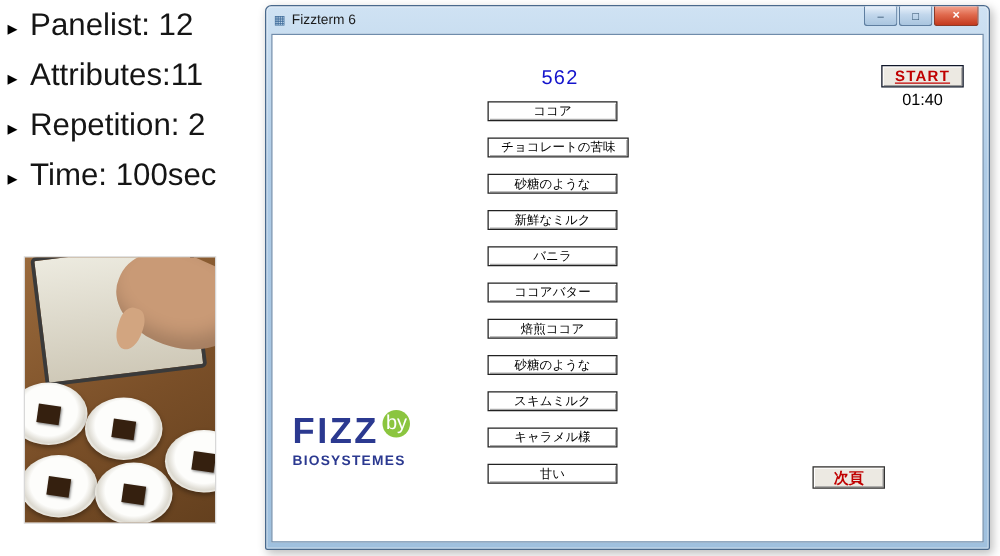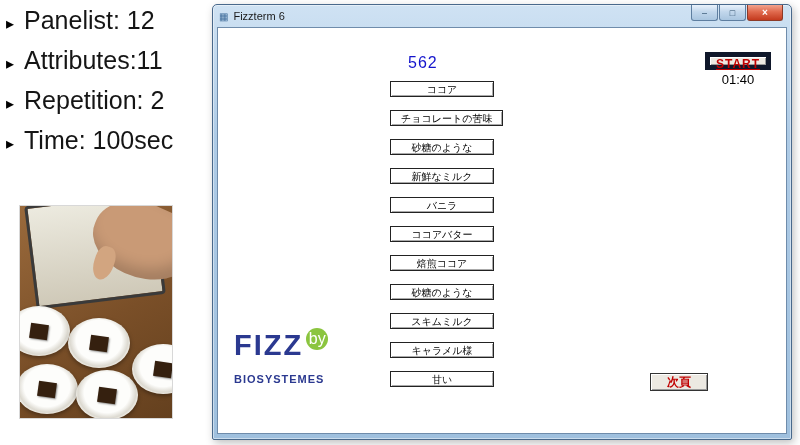--- a/index.html
+++ b/index.html
@@ -44,25 +44,25 @@
   .wbtn { width:25px; height:15px; display:flex; align-items:center; justify-content:center;
           font-size:9px; border:1px solid #5e7ea0; border-top:none; border-radius:0 0 3px 3px;
           background:linear-gradient(#eaf2fb,#c2d7ec 45%,#a9c5df); color:#2a4a68; cursor:pointer; }
   .wbtn + .wbtn { margin-left:1px; }
   .wbtn.close { width:34px; background:linear-gradient(#f3a38e,#e06a4e 45%,#c43a1e);
                 color:#fff; border-color:#8c3a28; font-size:10px; font-weight:bold; }
 
   .client { position:absolute; left:4px; right:4px; top:22px; bottom:5px; background:#ffffff;
             border:1px solid #6f8cab; }
 
-  .sample-code { position:absolute; left:190px; top:26px; width:80px; 
+  .sample-code { position:absolute; left:190px; top:26px; width:80px; text-align:center;
                  color:#1414cc; font-size:16px; letter-spacing:1px; }
 
   .start-btn { position:absolute; left:487px; top:24px; width:66px; height:18px;
-               background:#ece9e2; border:5px solid #0f172a;
+               background:#ece9e2; border:1px solid #0f172a;
                box-shadow:inset 1px 1px 0 #fff, inset -1px -1px 0 #999;
                color:#c00000; font-weight:bold; font-size:12px; letter-spacing:1px;
                text-decoration:underline; padding:0; cursor:pointer;
                font-family:"Liberation Sans", sans-serif; }
   .timer { position:absolute; left:487px; top:44px; width:66px; text-align:center;
            font-size:13px; color:#000; }
 
   .attr-col { position:absolute; left:172px; top:53px; width:220px;
               display:flex; flex-direction:column; align-items:flex-start; gap:13px; }
   .attr-btn { height:16px; min-width:104px; padding:0 10px; background:#ffffff;
@@ -76,21 +76,21 @@
               color:#c00000; font-weight:bold; font-size:12px; padding:0; cursor:pointer;
               font-family:"DejaVu Sans", sans-serif; }
 
   .logo { position:absolute; left:16px; top:293px; }
   .logo-row { display:flex; align-items:flex-start;margin-top:10px; }
   .logo-fizz { font-size:29px; font-weight:bold; color:#2b3990; letter-spacing:2px;
                line-height:29px; }
   .logo-by { width:22px; height:22px; border-radius:50%; background:#8bc53f; color:#fff;
              font-size:16px; display:flex; align-items:center; justify-content:center;
              margin-left:3px; margin-top:-3px; }
-  .logo-bio { font-size:11px; font-weight:bold; color:#2b3990; letter-spacing:1px; margin-top:13px; }
+  .logo-bio { font-size:11px; font-weight:bold; color:#2b3990; letter-spacing:1px; margin-top:3px; }
 </style>
 </head>
 <body>
 
 <div class="page">
 
   <div class="info-list">
 
   <div class="info-item">
       <span class="bullet">▸</span>

